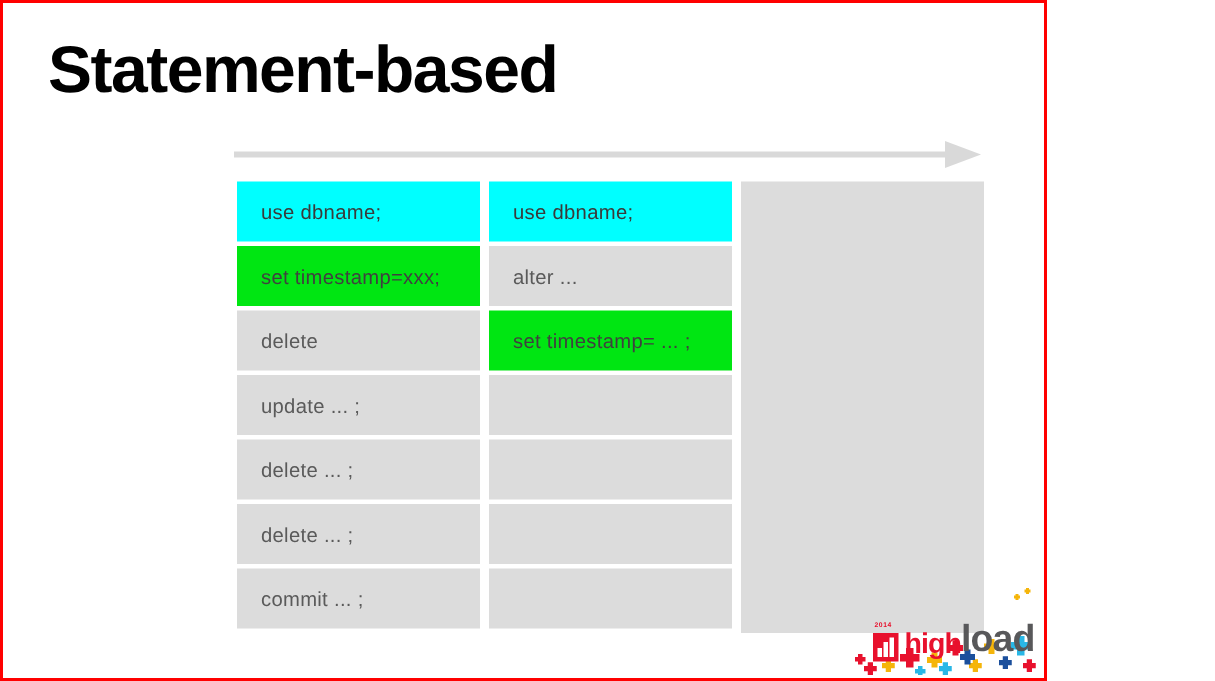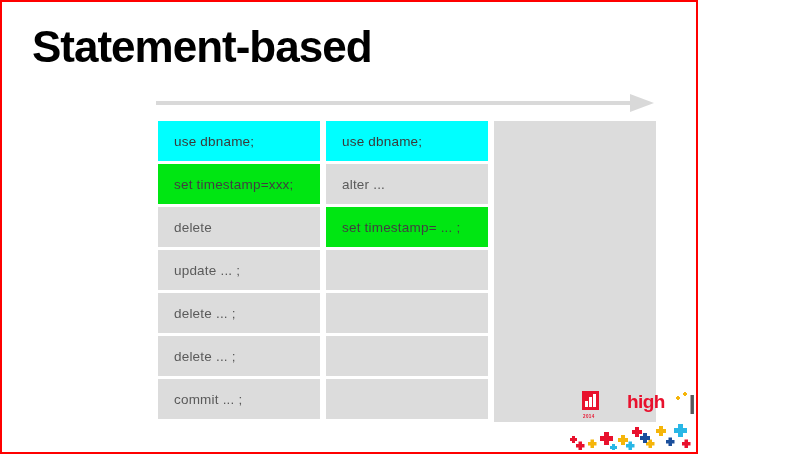--- a/index.html
+++ b/index.html
@@ -76,22 +76,22 @@
     background: #dcdcdc;
   }
   
   #logo {
     position: absolute;
     right: 4px; bottom: 2px;
     width: 122px; height: 62px;
   }
   #logo-row {
     position: absolute;
-    left: 12px; top: 3px;
-    display: flex; align-items: flex-start; gap: 24px;
+    left: 12px; top: 24px;
+    display: flex; align-items: flex-end;
   }
   .logo-mark {
     position: relative;
     width: 17px; height: 19px;
     background: #e8112d;
     margin-right: 4px;
   }
   .logo-mark i {
     position: absolute;
     bottom: 3px;

